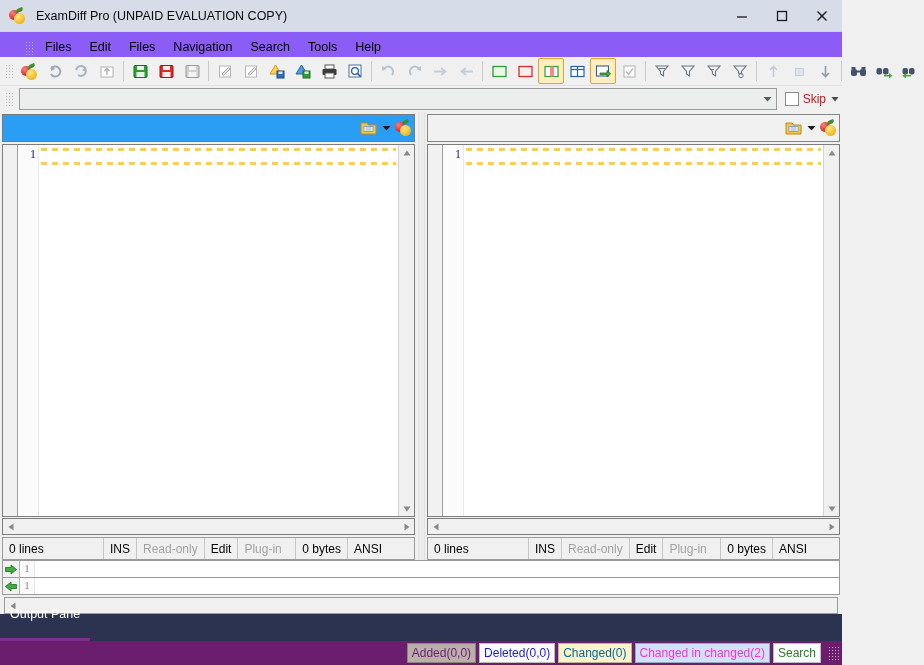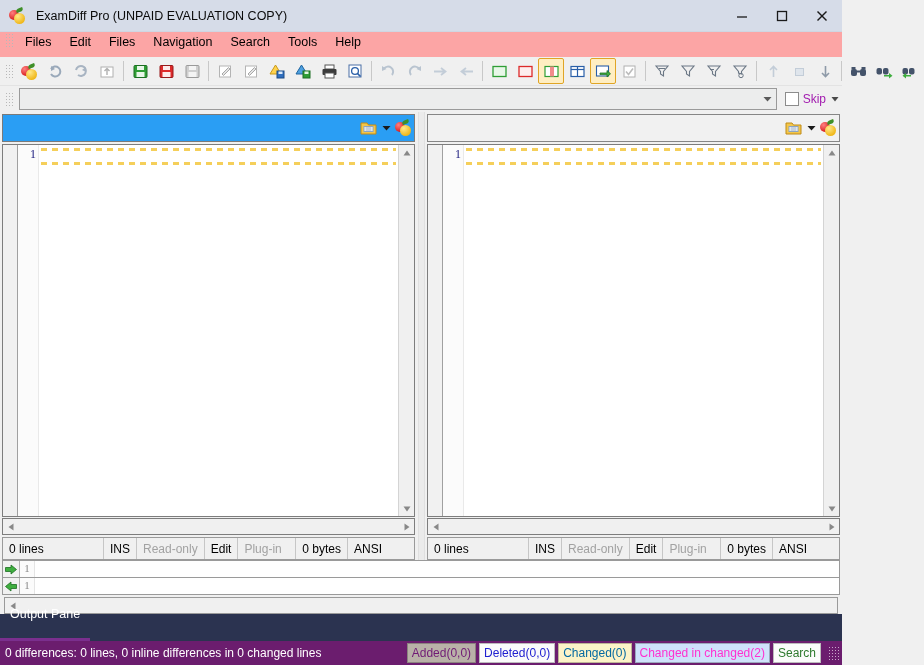--- a/index.html
+++ b/index.html
@@ -57,24 +57,25 @@
   .winbtn {
     width: 40px; height: 31px;
     display: flex; align-items: center; justify-content: center;
     color: #1a1a1a;
   }
   .winbtn svg { display: block; }
 
   
   .menubar {
     height: 25px;
-    background: #fca5a5;
-    display: flex;
-    align-items: flex-start;
-    flex: 0 0 auto;
+    background: #8b5cf6;
+    display: flex;
+    align-items: flex-end;
+    flex: 0 0 auto;
+    padding-left: 20px;
   }
   .gripper {
     width: 9px; height: 17px;
     margin-left: 4px; margin-right: 3px;
     background-image:
       radial-gradient(circle, #b8b8b8 40%, transparent 41%);
     background-size: 3px 3px;
     background-position: 1px 1px;
     flex: 0 0 auto;
   }
@@ -151,21 +152,21 @@
     margin-left: 8px; margin-right: 2px;
     flex: 0 0 auto;
   }
   .checkbox {
     width: 12px; height: 12px;
     background: #fff;
     border: 1px solid #8c8c8c;
     margin-right: 4px;
     flex: 0 0 auto;
   }
-  .skip-label { font-size: 12px; color: #a21caf; }
+  .skip-label { font-size: 12px; color: #b91c1c; }
   .small-chevron {
     width: 14px; height: 20px;
     display: flex; align-items: center; justify-content: center;
     color: #444;
     flex: 0 0 auto;
   }
 
   
   .main {
     flex: 1 1 auto;
@@ -898,21 +899,20 @@
           </svg>
       </div>
     </div>
   </div>
 
   <div class="output-pane">
     <div class="output-tab">Output Pane</div>
   </div>
 
   <div class="bottombar">
-    <div class="bottom-summary">0 differences: 0 lines, 0 inline differences in 0 changed lines</div>
     <div class="bottom-spring"></div>
     <div class="legend">
       <div class="legend-item" style="background: rgb(185, 177, 168); color: #701a75;">Added(0,0)</div>
       <div class="legend-item" style="background: rgb(251, 251, 251); color: rgb(32, 32, 208);">Deleted(0,0)</div>
       <div class="legend-item" style="background: rgb(252, 243, 200); color: #0369a1;">Changed(0)</div>
       <div class="legend-item" style="background: rgb(207, 226, 251); color: rgb(255, 47, 208);">Changed in changed(2)</div>
       <div class="legend-item" style="background: rgb(251, 251, 251); color: rgb(46, 122, 46);">Search</div>
     </div>
     <div class="grip-corner"></div>
   </div>

